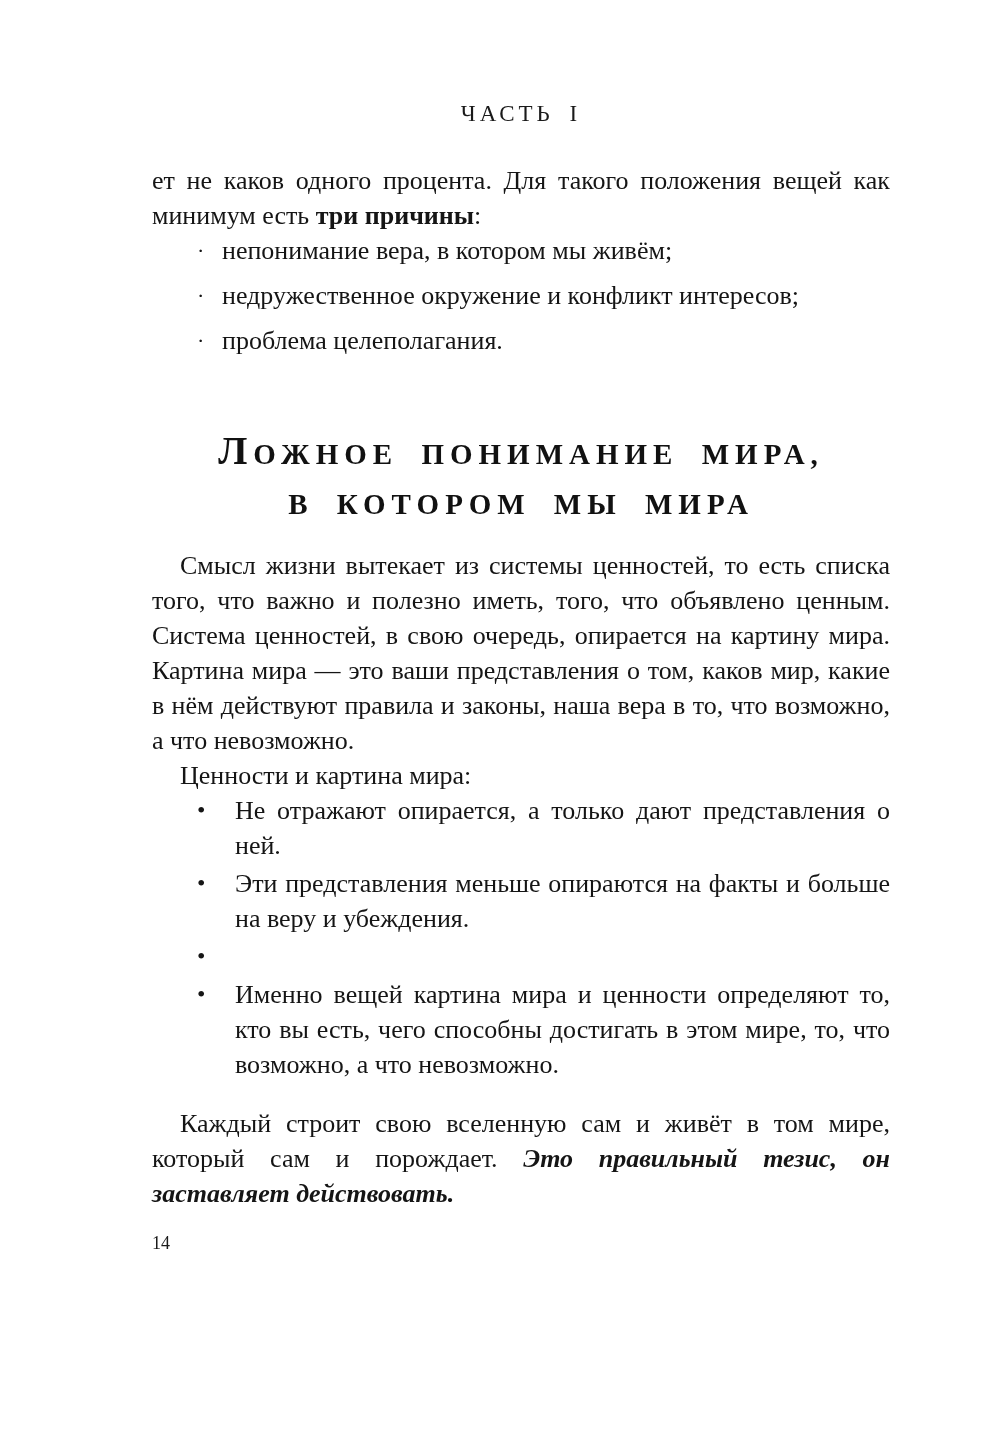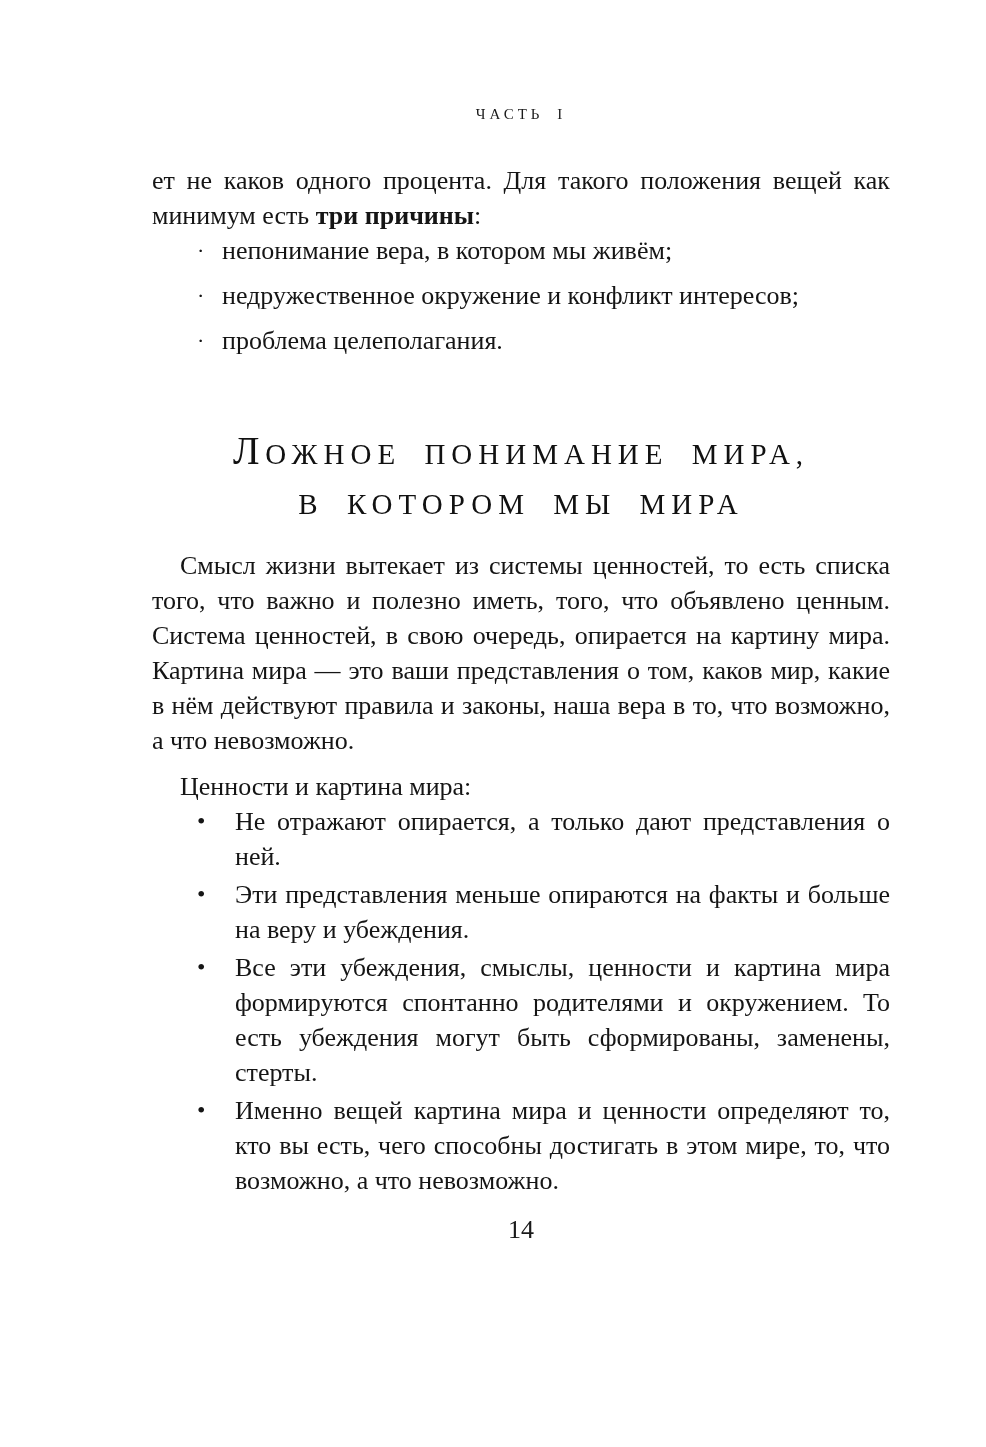--- a/index.html
+++ b/index.html
@@ -20,21 +20,21 @@
   .content {
     position: absolute;
     left: 152px;
     top: 0;
     width: 738px;
     padding-top: 102px;
     box-sizing: border-box;
   }
   .running-header {
     text-align: center;
-    font-size: 15px;
+    font-size: 23px;
     line-height: 24px;
     letter-spacing: 4px;
     word-spacing: 6px;
     color: #1a1a1a;
   }
   .body-text {
     font-size: 26px;
     line-height: 35px;
     text-align: justify;
     margin: 0;
@@ -76,35 +76,34 @@
     text-align: justify;
   }
 
   .section-heading {
     margin-top: 68px;
     text-align: center;
     font-size: 29px;
     line-height: 50px;
     letter-spacing: 6px;
     word-spacing: 10px;
-    font-weight: normal;
+    font-weight: bold;
     color: #111;
   }
   .section-heading .initial-cap {
     font-size: 39px;
     letter-spacing: 6px;
   }
   .indent { text-indent: 28px; }
   .worldview-para { margin-top: 7px; }
-  .values-intro { margin-top: 11px; }
+  .values-intro { margin-top: 0; }
   .closing-para { margin-top: 24px; }
   .page-number {
     margin-top: 17px;
-    text-align: center;
-    font-size: 26px;
+    font-size: 18px;
     line-height: 30px;
     color: #1a1a1a;
   }
 </style>
 </head>
 <body>
 
 <div class="page">
   <div class="content">
 
@@ -137,25 +136,25 @@
       <li class="list-item">
         <span class="marker">•</span>
         <span class="item-text">Не отражают опирается, а только дают представления о ней.</span>
       </li>
       <li class="list-item">
         <span class="marker">•</span>
         <span class="item-text">Эти представления меньше опираются на факты и больше на веру и убеждения.</span>
       </li>
       <li class="list-item">
         <span class="marker">•</span>
-        <span class="item-text">Все эти убеждения, смыслы, ценности и картина мира формируются спонтанно родителями и окружением. То есть убеждения могут быть сформированы, заменены, стерты.</span>
       </li>
       <li class="list-item">
         <span class="marker">•</span>
         <span class="item-text">Именно вещей картина мира и ценности определяют то, кто вы есть, чего способны достигать в этом мире, то, что возможно, а что невозможно.</span>
       </li>
     </ul>
 
+    <p class="body-text indent closing-para"><span>Каждый строит свою вселенную сам и живёт в том мире, который сам и порождает. </span><span class="em-bold-italic">Это правильный тезис, он заставляет действовать.</span></p>
 
     <div class="page-number">14</div>
 
   </div>
 </div>
 
 </body></html>

